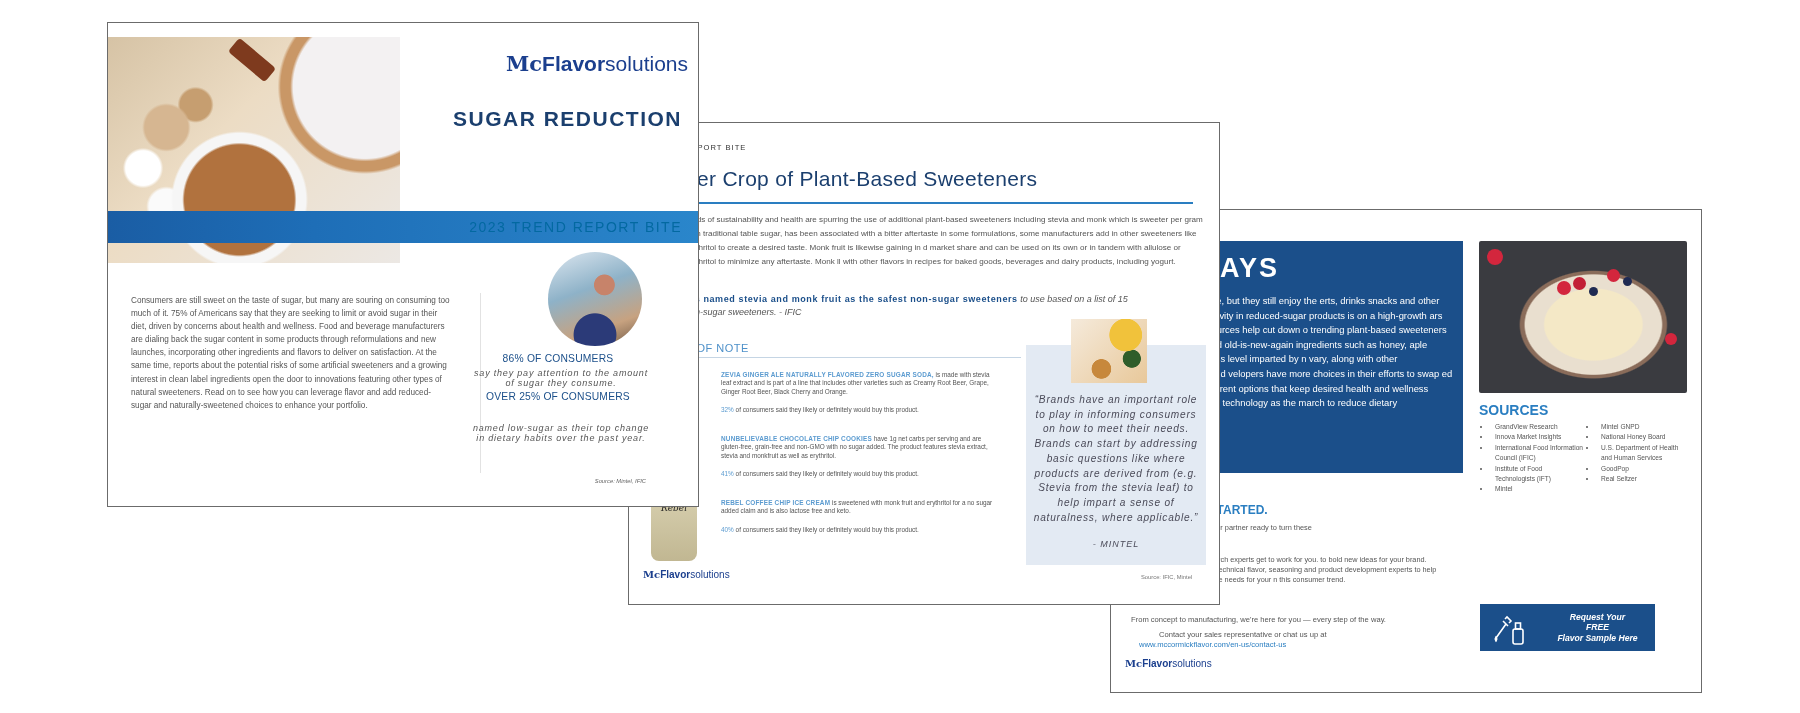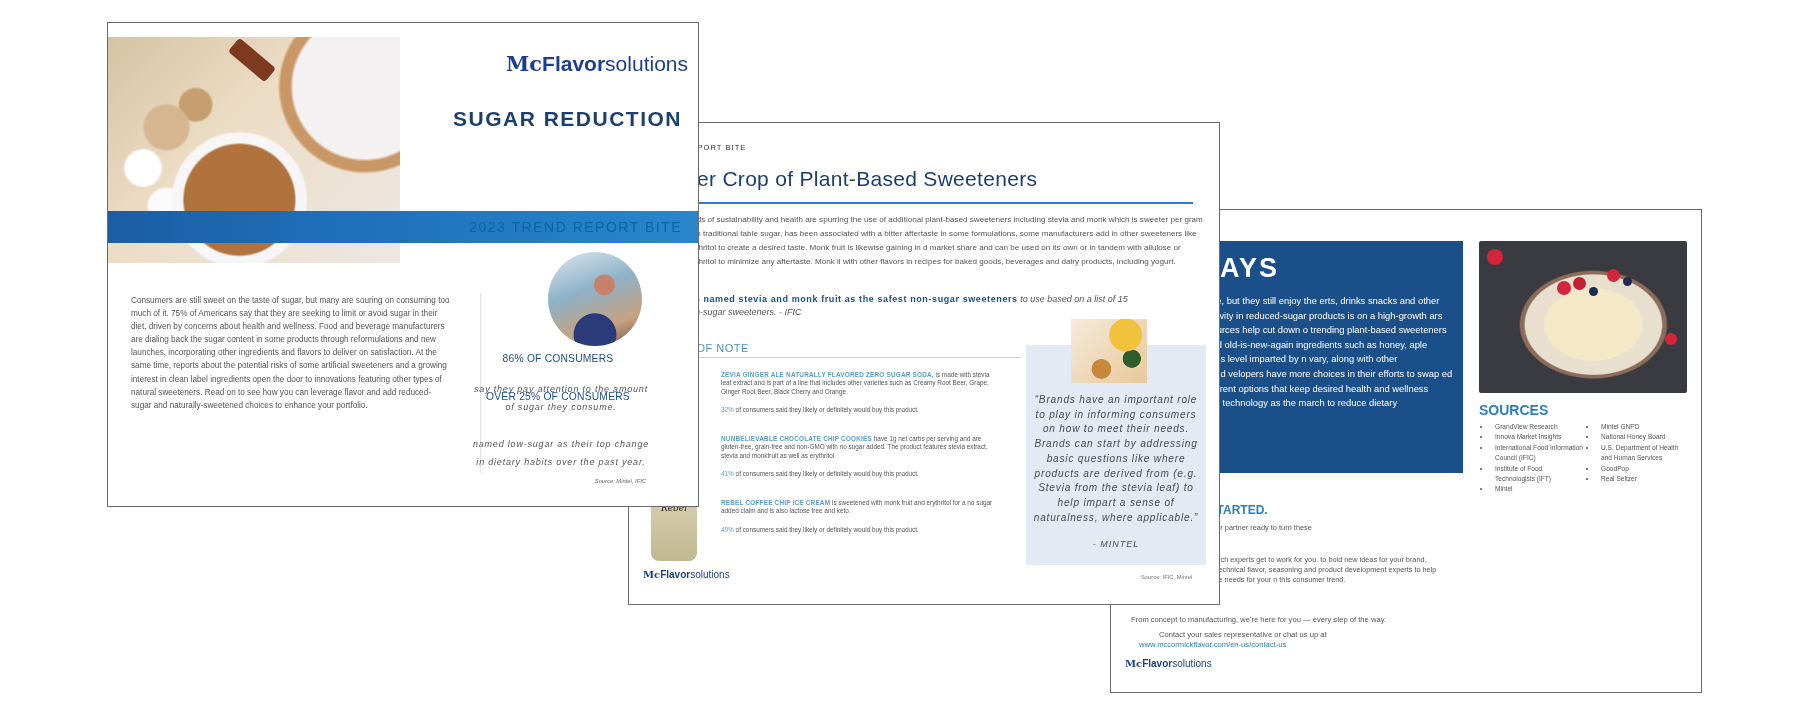--- a/index.html
+++ b/index.html
@@ -72,21 +72,21 @@
   #page1 .logo { position: absolute; right: 10px; top: 28px; }
   #page1 .title { position: absolute; right: 16px; top: 84px; font-size: 21px; font-weight: bold; color: #1b3f6e; letter-spacing: 1.5px; }
   #page1 .subtitle { position: absolute; right: 16px; top: 119px; font-size: 14.3px; line-height: 18px; color: #444; letter-spacing: 1.6px; text-align: right; }
   #page1 .band { position: absolute; left: 0; top: 188px; width: 590px; height: 32px; background: linear-gradient(90deg, #1a5da4 0%, #1e6eb7 35%, #2a86cb 100%); }
   #page1 .band-text { position: absolute; right: 16px; top: 196px; font-size: 14px; color: #0369a1; letter-spacing: 1.5px; }
   #page1 .body { position: absolute; left: 23px; top: 271px; width: 320px; font-size: 8.2px; line-height: 13.1px; color: #555; }
   #page1 .divider { position: absolute; left: 372px; top: 270px; width: 1px; height: 180px; background: #e2e2e2; }
   #page1 .photo { position: absolute; left: 440px; top: 229px; width: 94px; height: 94px; border-radius: 50%;
      background: radial-gradient(circle at 50% 88%, #2b3a78 0 22%, transparent 23%), radial-gradient(circle at 60% 35%, #c7836a 0 12%, transparent 13%), linear-gradient(160deg, #dde7f0 0%, #8eb2c8 40%, #c7a280 75%, #6b5542 100%); }
   #page1 .stat-head { position: absolute; right: 50px; font-size: 10.3px; color: #1b4f8a; text-align: center; width: 180px; letter-spacing: 0.2px; }
-  #page1 .stat-body { position: absolute; right: 47px; font-size: 9px; font-style: italic; line-height: 18px; color: #555; text-align: center; width: 180px; letter-spacing: 0.8px; margin-top: 12px; }
+  #page1 .stat-body { position: absolute; right: 47px; font-size: 9px; font-style: italic; line-height: 10px; color: #555; text-align: center; width: 180px; letter-spacing: 0.8px; }
   #page1 .source { position: absolute; right: 52px; top: 455px; font-size: 5.8px; font-style: italic; color: #666; }
 
   .mc-logo { display: flex; align-items: baseline; white-space: nowrap; }
   .mc-logo .mark { color: #1b3f8e; font-weight: bold; font-family: "DejaVu Serif", serif; }
   .mc-logo .flavor { color: #1b3f8e; font-weight: bold; }
   .mc-logo .solutions { color: #1b3f8e; }
 </style>
 </head>
 <body>
 
@@ -124,20 +124,35 @@
   <div class="learn-body1">hip look like? You deserve a flavor partner ready to turn these</div>
   <div class="learn-body2">olutions market insight and research experts get to work for you. to bold new ideas for your brand. Increase market share and get r technical flavor, seasoning and product development experts to help meet the labeling and flavor profile needs for your n this consumer trend.</div>
   <div class="footer-line1">From concept to manufacturing, we're here for you — every step of the way.</div>
   <div class="footer-line2">Contact your sales representative or chat us up at</div>
   <a class="footer-link" href="#">www.mccormickflavor.com/en-us/contact-us</a>
   <div class="logo-small mc-logo" style="font-size:10px;">
     <span class="mark">Mc</span>
       <span class="flavor">Flavor</span>
       <span class="solutions">solutions</span>
   </div>
+  <div class="sample-btn">
+    <div class="icon">
+      <svg width="36" height="36" viewBox="0 0 36 36" fill="none" stroke="#fff" stroke-width="1.6">
+        <path d="M4 28 L14 14 M11 11 l5 5 M13 9 l2 -2 l4 4 l-2 2"></path>
+        <path d="M4 31 q-1.5 -2 0 -4 q1.5 2 0 4z" fill="#fff"></path>
+        <rect x="21" y="19" width="10" height="15" rx="2"></rect>
+        <rect x="23.5" y="13" width="5" height="6"></rect>
+      </svg>
+    </div>
+    <div class="label">
+      <div>Request Your</div>
+      <div>FREE</div>
+      <div>Flavor Sample Here</div>
+    </div>
+  </div>
 </div>
 
 <div class="page" id="page2">
   <div class="eyebrow">REPORT BITE</div>
   <div class="title">her Crop of Plant-Based Sweeteners</div>
   <div class="title-rule"></div>
   <div class="intro">rends of sustainability and health are spurring the use of additional plant-based sweeteners including stevia and monk which is sweeter per gram than traditional table sugar, has been associated with a bitter aftertaste in some formulations, some manufacturers add in other sweeteners like erythritol to create a desired taste. Monk fruit is likewise gaining in d market share and can be used on its own or in tandem with allulose or erythritol to minimize any aftertaste. Monk ll with other flavors in recipes for baked goods, beverages and dairy products, including yogurt.</div>
   <div class="callout">
     <b>ers named stevia and monk fruit as the safest non-sugar sweeteners</b><i> to use based on a list of 15</i><br>
     <i>non-sugar sweeteners. - IFIC</i>

